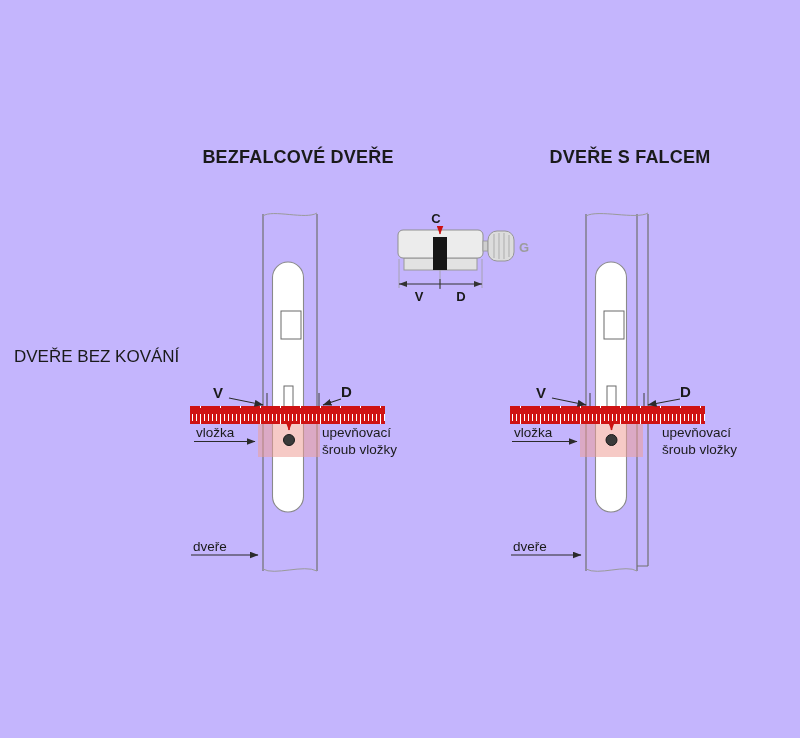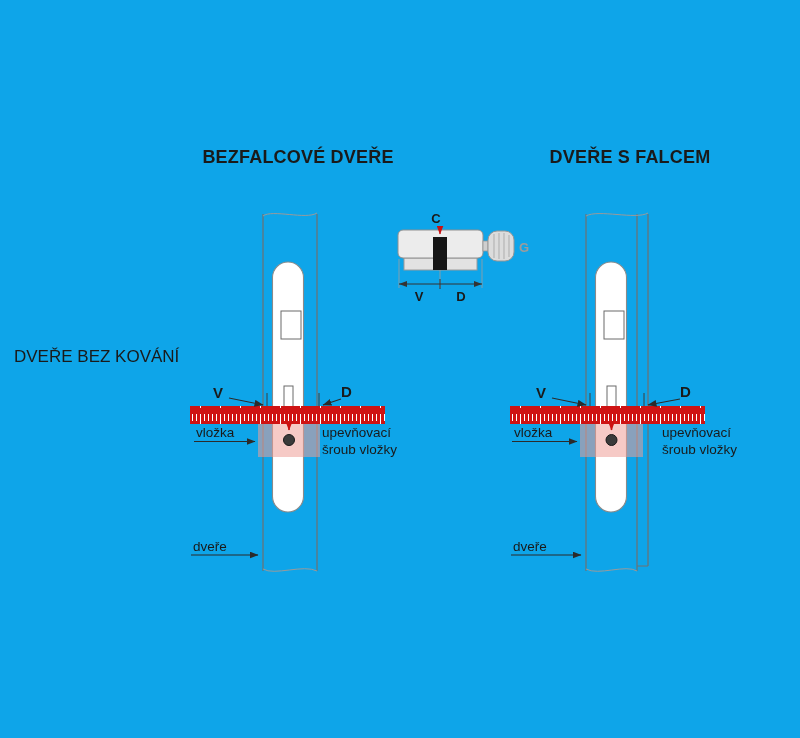--- a/index.html
+++ b/index.html
@@ -1,16 +1,16 @@
 <!DOCTYPE html>
 <html><head>
 <meta charset="utf-8">
 <style>
   html,body{margin:0;padding:0;background:#ffffff;}
-  .canvas{position:relative;width:800px;height:738px;background:#0ea5e9;overflow:hidden;
+  .canvas{position:relative;width:800px;height:738px;background:#c4b5fd;overflow:hidden;
           font-family:"Liberation Sans",sans-serif;}
   svg{position:absolute;left:0;top:0;}
   text{font-family:"Liberation Sans",sans-serif;fill:#1a1a1a;}
   .title{font-size:18px;font-weight:bold;letter-spacing:.2px;}
   .note{font-size:17px;}
   .vd{font-size:15px;font-weight:bold;}
   .vd-small{font-size:13px;font-weight:bold;}
   .lbl{font-size:13.5px;}
   .g-lbl{font-size:13px;font-weight:bold;fill:#9c9c9c;}
 </style>

